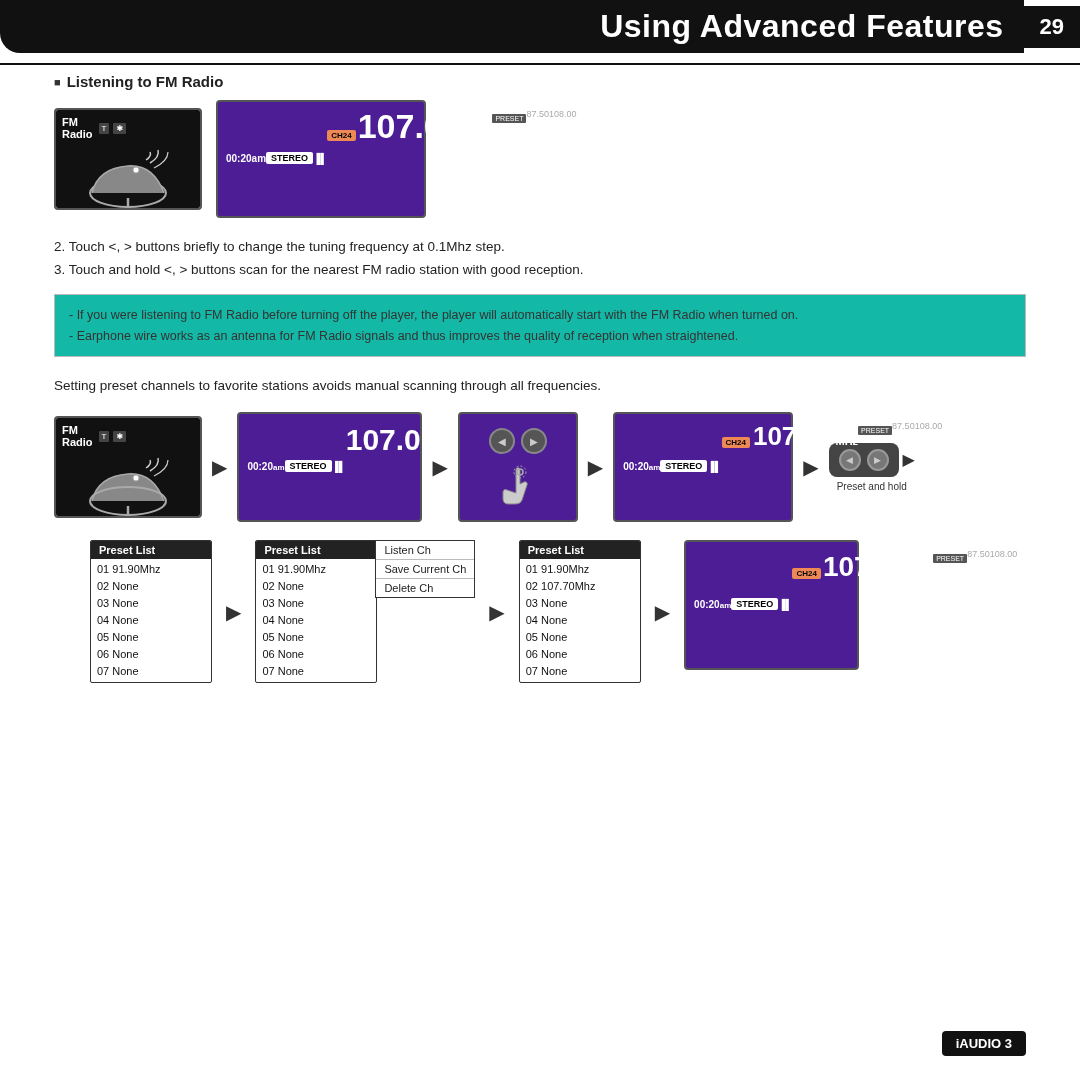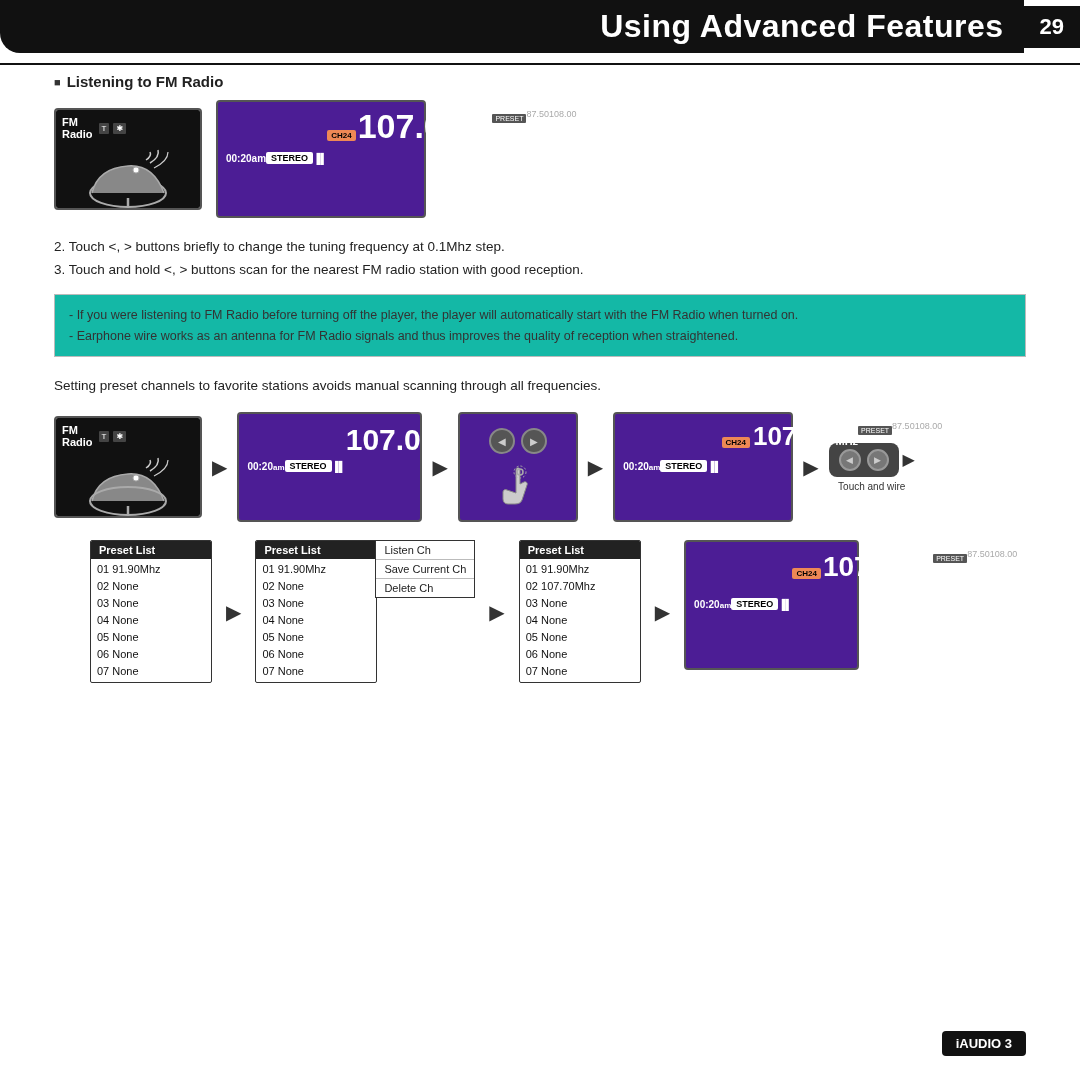--- a/index.html
+++ b/index.html
@@ -528,21 +528,21 @@
         <div style="background:#444;border-radius:8px;padding:6px 10px;display:flex;align-items:center;gap:6px;">
           <div style="width:22px;height:22px;border-radius:50%;background:#777;border:2px solid #999;display:flex;align-items:center;justify-content:center;">
             <span style="color:#ccc;font-size:9px;">◀</span>
           </div>
           <div style="width:22px;height:22px;border-radius:50%;background:#777;border:2px solid #999;display:flex;align-items:center;justify-content:center;">
             <span style="color:#ccc;font-size:9px;">▶</span>
           </div>
         </div>
         <span style="font-size:16px;color:#333;">▶</span>
       </div>
-      <div class="touch-hold-label">Touch and wire</div>
+      <div class="touch-hold-label">Preset and hold</div>
     </div>
   </div>
 
   <div class="preset-row" style="align-items:flex-start;gap:14px;margin-top:6px;padding-left:36px;">
 
     <div>
       <div class="preset-list-screen">
         <div class="preset-list-header">Preset List</div>
         <div class="preset-list-items">
           <div>01  91.90Mhz</div>

